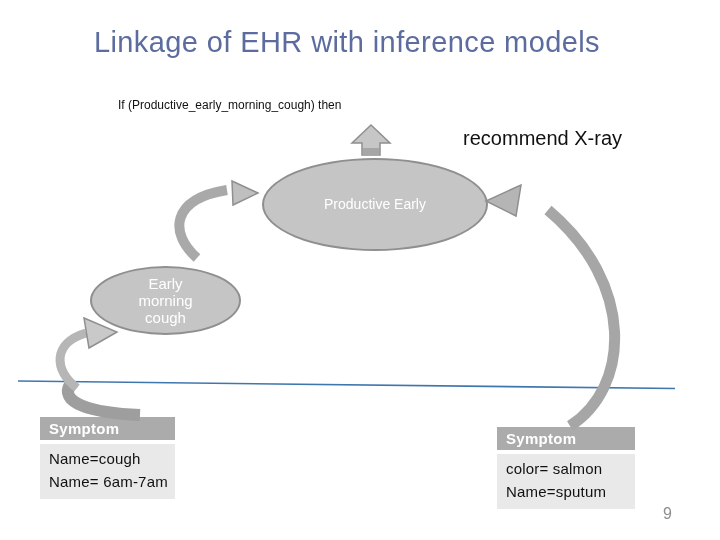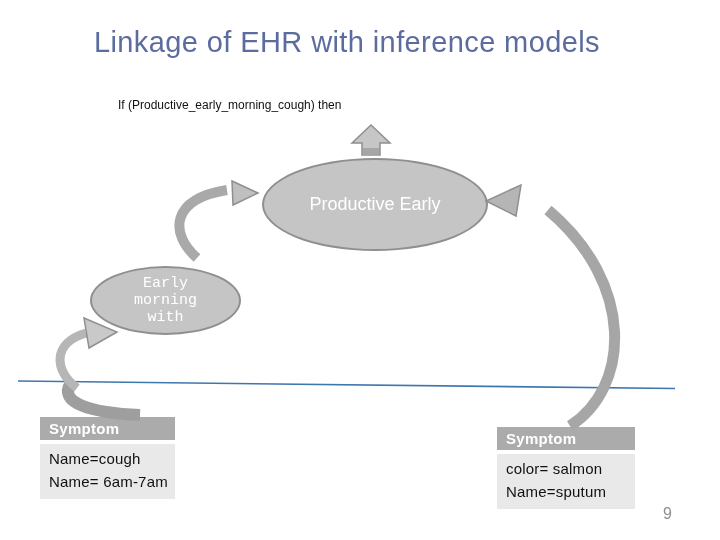--- a/index.html
+++ b/index.html
@@ -21,22 +21,22 @@
     position:absolute;color:#17365d;transform:rotate(-90deg);transform-origin:left bottom;
     white-space:nowrap;line-height:1;
   }
   .vlabel.inference{left:9px;top:210px;width:112px;height:30px;font-size:23px;}
   .vlabel.ehr{left:7px;top:437px;width:56px;height:32px;font-size:26px;letter-spacing:1px;}
   .ellipse{
     position:absolute;border-radius:50%;background:#c5c5c5;border:2px solid #8f8f8f;
     display:flex;flex-direction:column;align-items:center;justify-content:center;
     color:#ffffff;text-align:center;box-sizing:border-box;
   }
-  .ellipse.productive{left:262px;top:158px;width:226px;height:93px;font-size:18px;line-height:1.2;}
-  .ellipse.early{left:90px;top:266px;width:151px;height:69px;font-size:15px;line-height:1.15;font-family:Liberation Mono, monospace;}
+  .ellipse.productive{left:262px;top:158px;width:226px;height:93px;font-size:14px;line-height:1.2;}
+  .ellipse.early{left:90px;top:266px;width:151px;height:69px;font-size:15px;line-height:1.15;}
   .dtable{position:absolute;}
   .dtable .hdr{
     background:#ababab;color:#ffffff;font-weight:bold;font-size:15px;
     padding:3px 0 3px 9px;letter-spacing:0.3px;
   }
   .dtable .bdy{
     background:#e9e9e9;color:#111111;font-size:15px;line-height:1.5;
     padding:4px 0 6px 9px;margin-top:4px;letter-spacing:0.2px;
   }
   .dtable.left{left:40px;top:417px;width:135px;}
@@ -45,32 +45,33 @@
   svg.overlay{position:absolute;left:0;top:0;pointer-events:none;}
 </style>
 </head>
 <body>
 
 <div id="slide">
 
   <div class="title">Linkage of EHR with inference models</div>
 
   <div class="rule1">If (Productive_early_morning_cough) then</div>
+  <div class="rule2">recommend X-ray</div>
 
   <div class="vlabel inference">Inference</div>
   <div class="vlabel ehr">EHR</div>
 
   <div class="ellipse productive">
     <span>Productive Early</span>
   </div>
 
   <div class="ellipse early">
     <span>Early</span>
     <span>morning</span>
-    <span>with</span>
+    <span>cough</span>
   </div>
 
   <div class="dtable left">
     <div class="hdr">Symptom</div>
     <div class="bdy">
       <div>Name=cough</div>
       <div>Name= 6am-7am</div>
     </div>
   </div>
 

